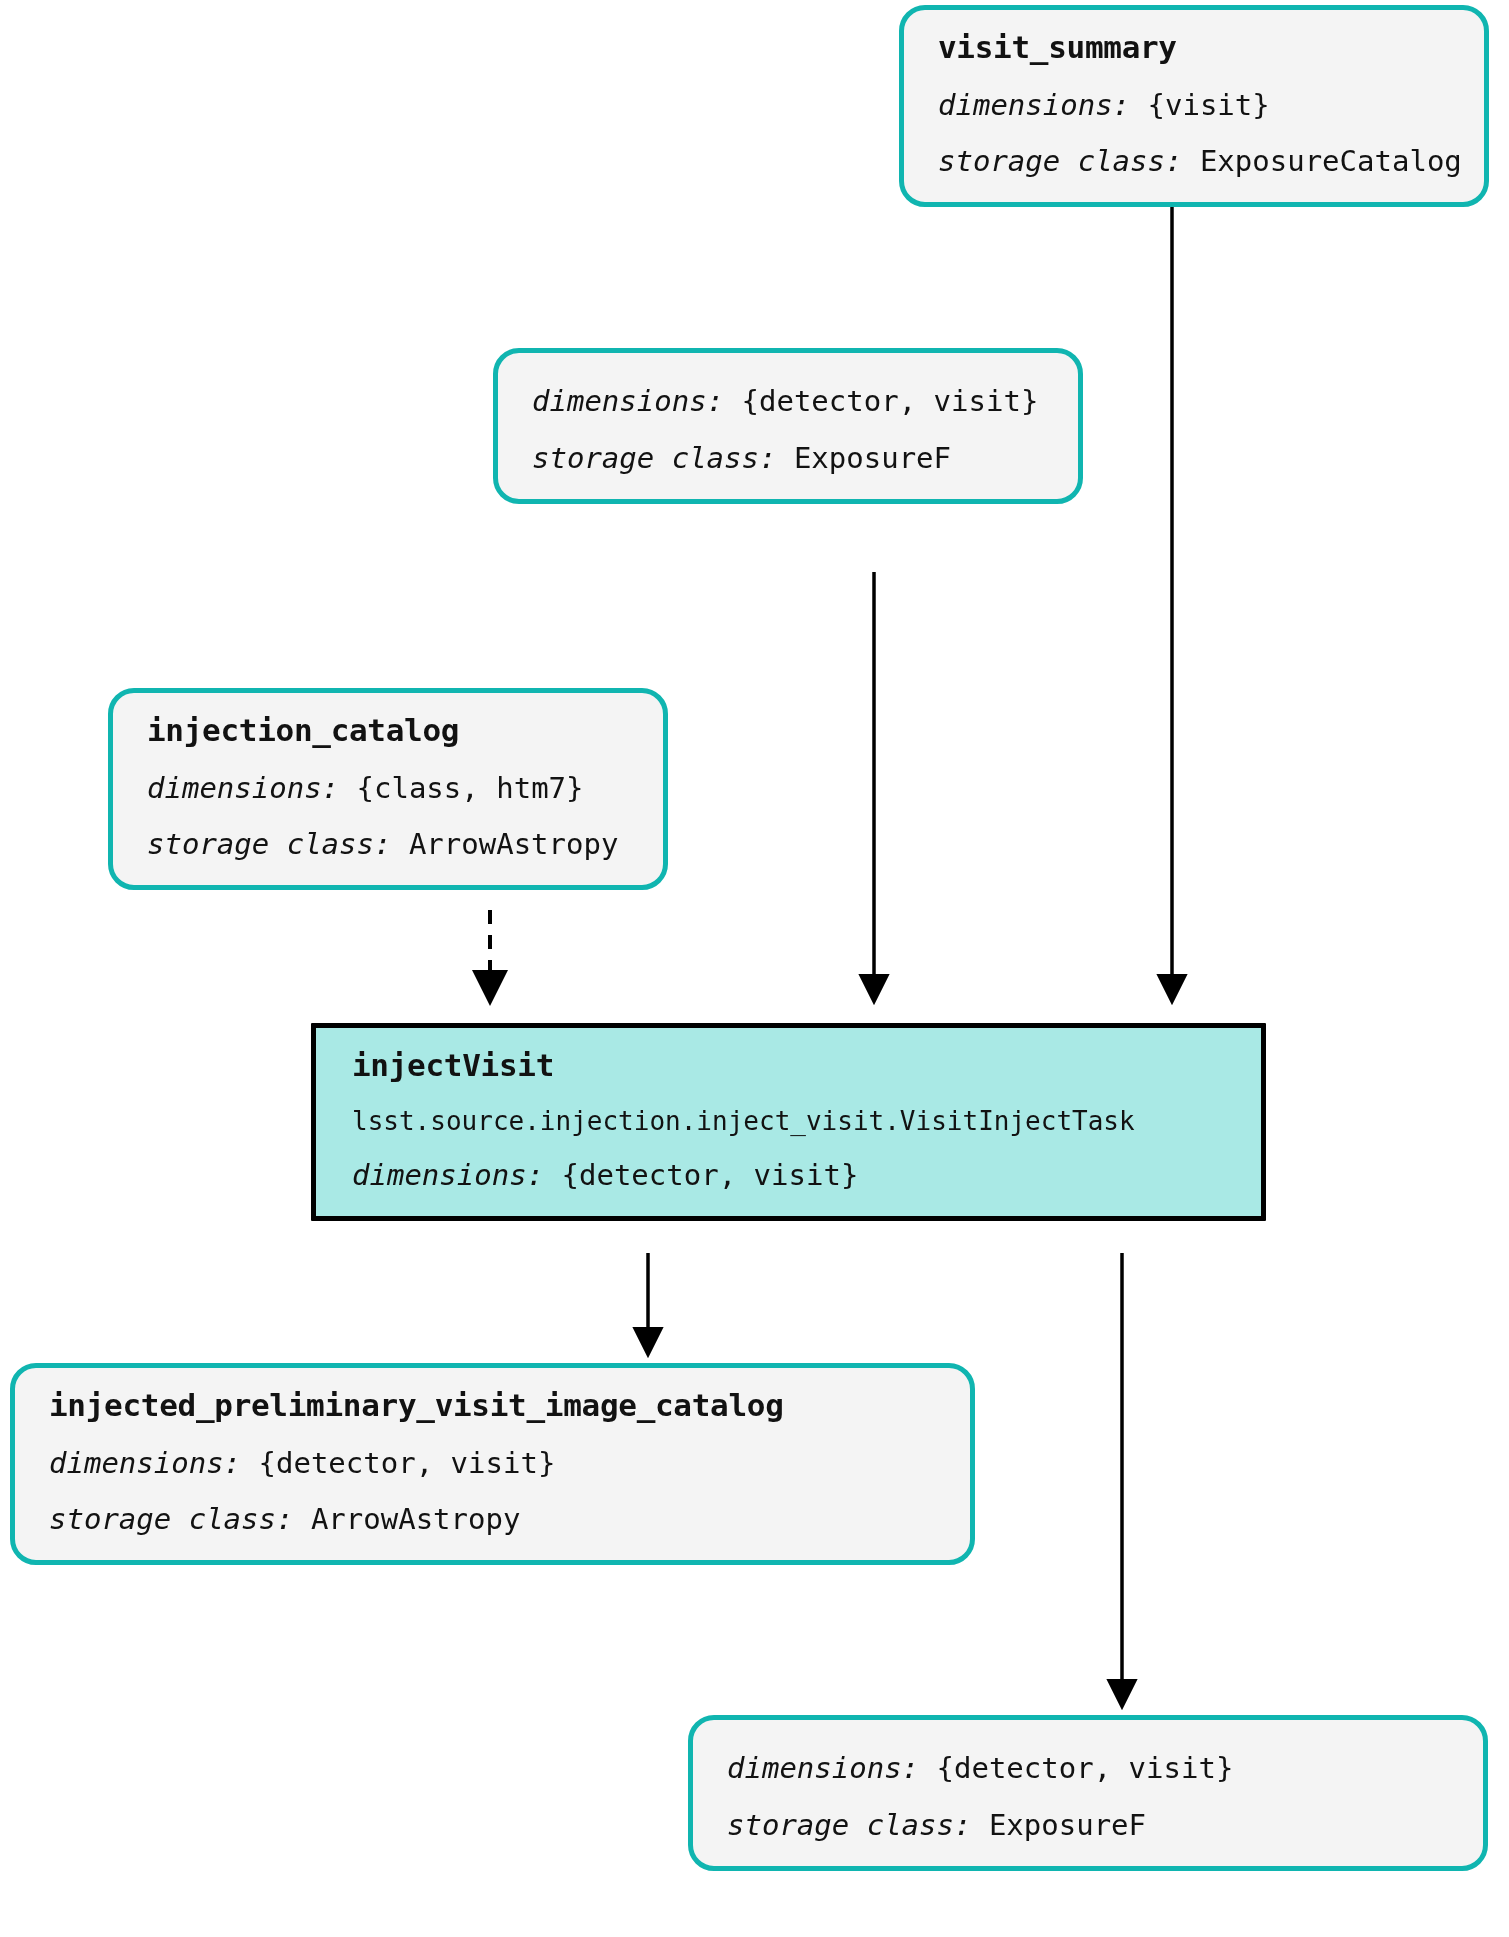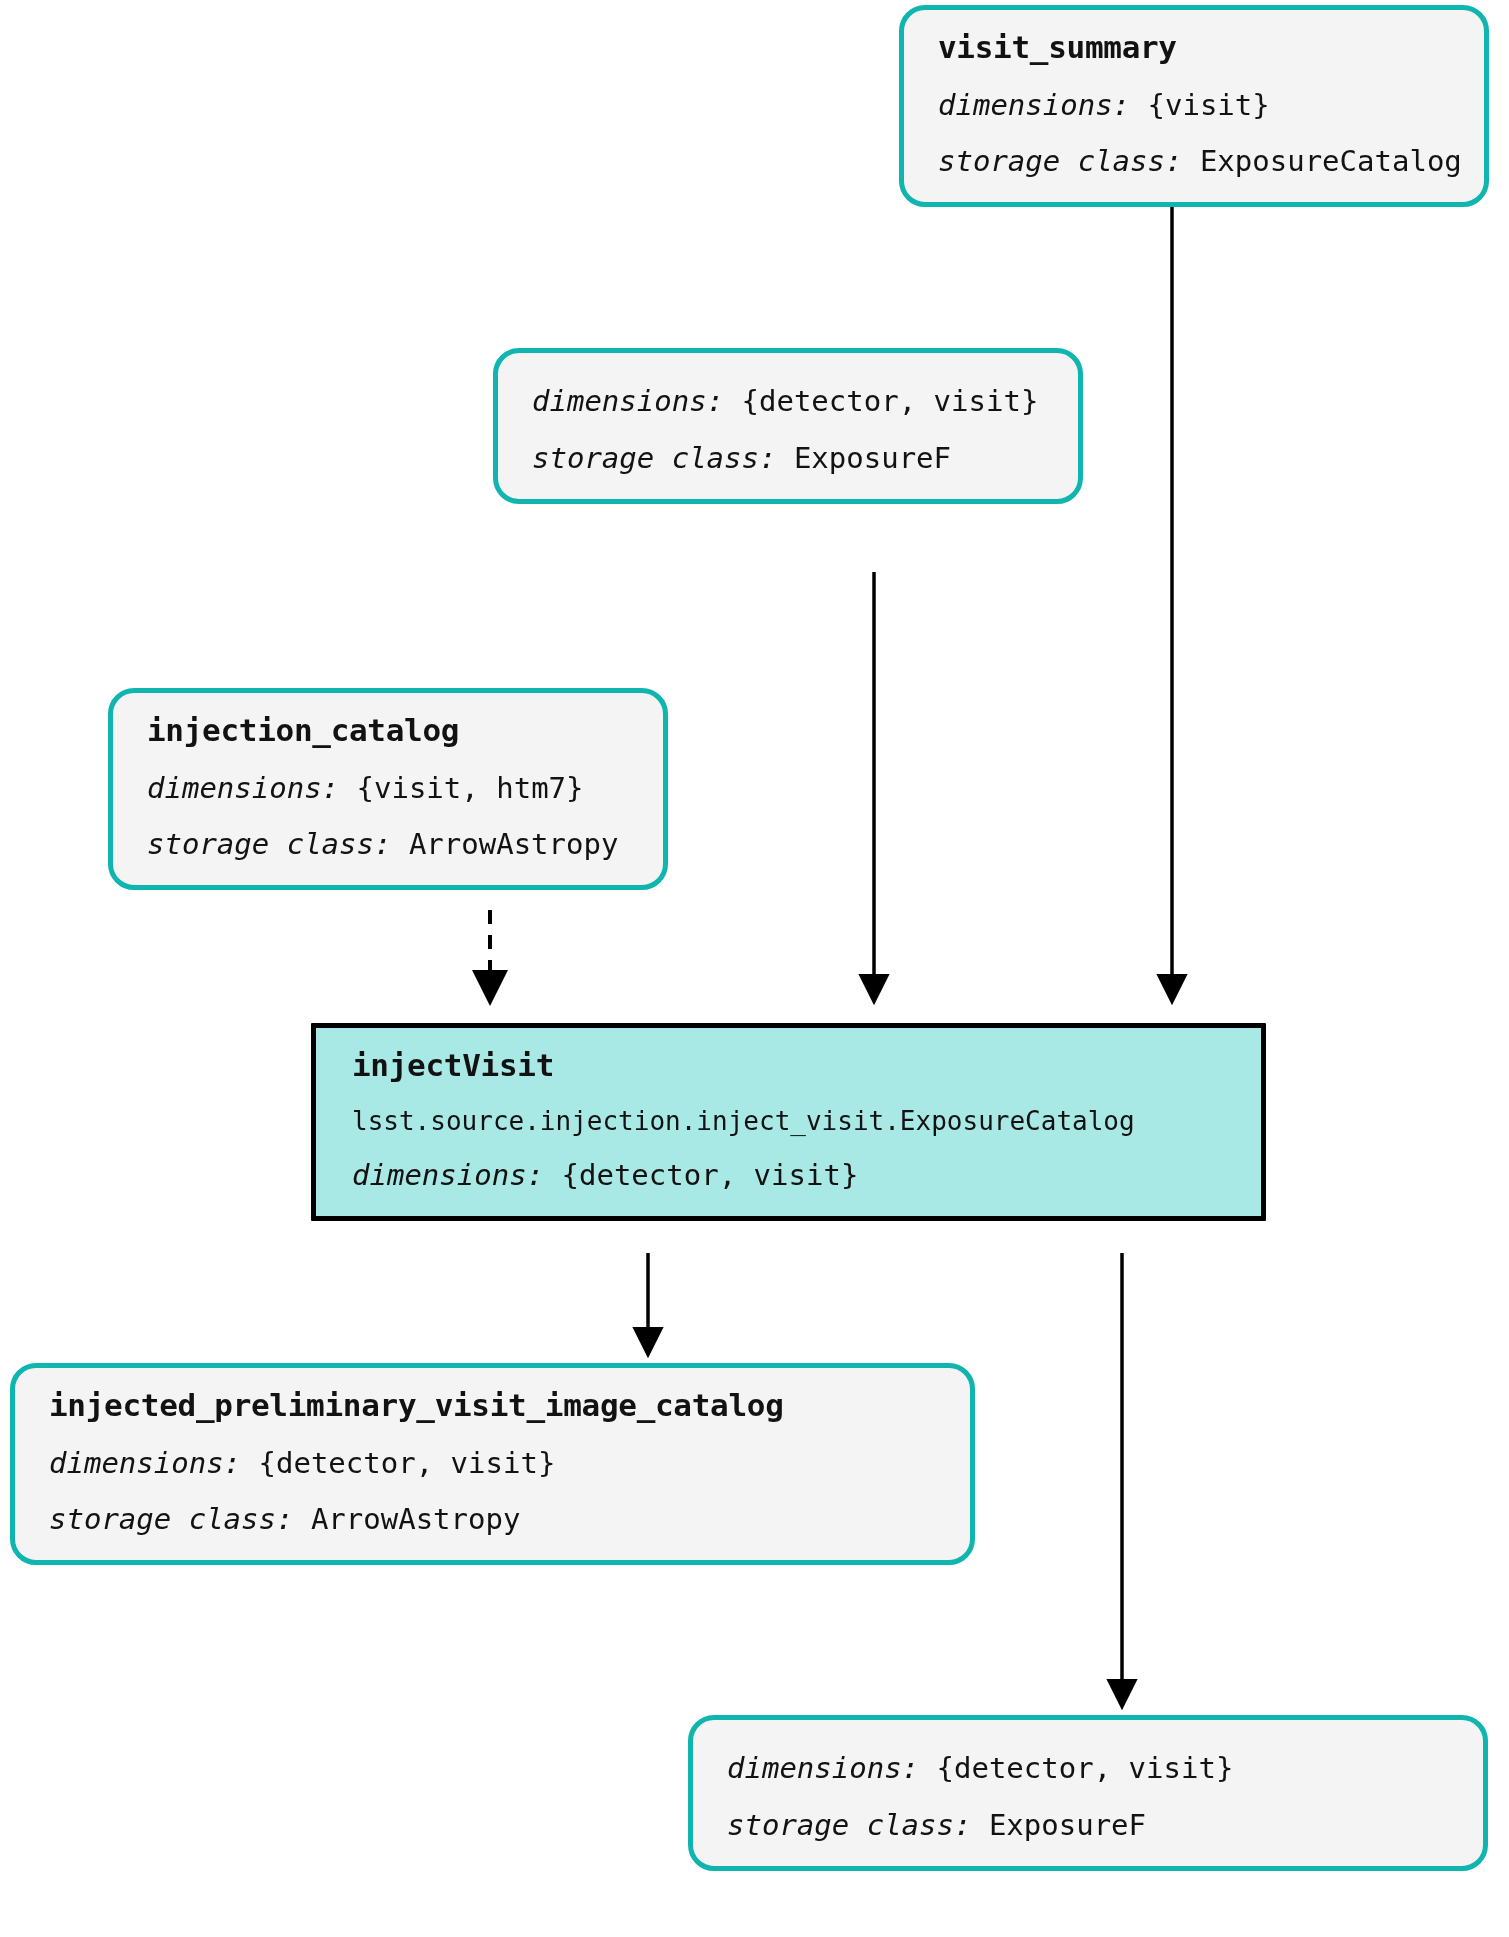--- a/index.html
+++ b/index.html
@@ -134,31 +134,31 @@
     <div class="node-line">
       <span class="key">storage class:</span>
       <span class="val">ExposureF</span>
     </div>
   </div>
 
   <div class="node dataset" style="left:108px; top:688px; width:560px;">
     <div class="node-title">injection_catalog</div>
     <div class="node-line">
       <span class="key">dimensions:</span>
-      <span class="val">{visit, htm7}</span>
+      <span class="val">{class, htm7}</span>
     </div>
     <div class="node-line">
       <span class="key">storage class:</span>
       <span class="val">ArrowAstropy</span>
     </div>
   </div>
 
   <div class="node task" style="left:311px; top:1023px; width:955px;">
     <div class="node-title">injectVisit</div>
-    <div class="node-line path">lsst.source.injection.inject_visit.ExposureCatalog</div>
+    <div class="node-line path">lsst.source.injection.inject_visit.VisitInjectTask</div>
     <div class="node-line">
       <span class="key">dimensions:</span>
       <span class="val">{detector, visit}</span>
     </div>
   </div>
 
   <div class="node dataset" style="left:10px; top:1363px; width:965px;">
     <div class="node-title">injected_preliminary_visit_image_catalog</div>
     <div class="node-line">
       <span class="key">dimensions:</span>

